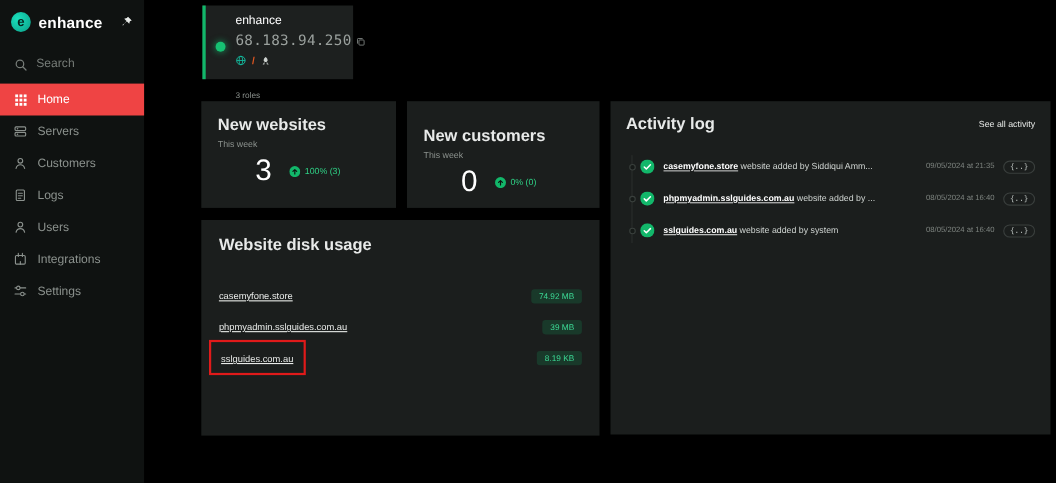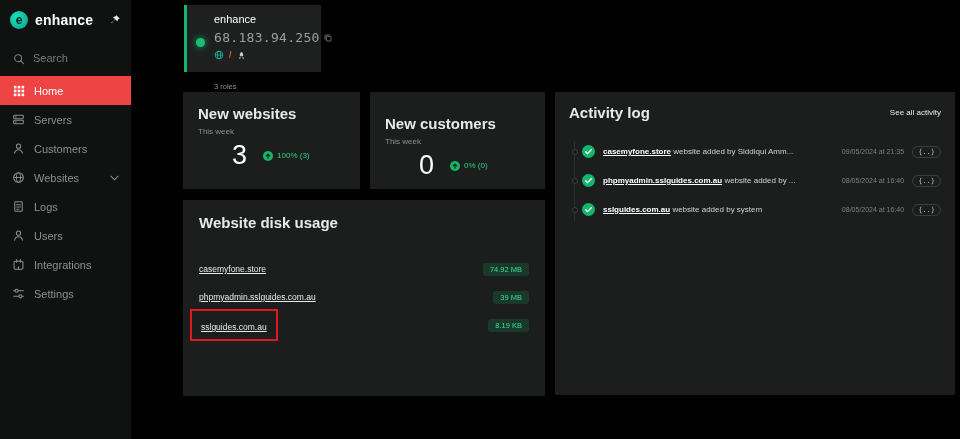--- a/index.html
+++ b/index.html
@@ -118,35 +118,20 @@
         <svg width="13" height="13" viewBox="0 0 14 14">
             <circle cx="7" cy="4.5" r="2.3" stroke="currentColor" stroke-width="1.1" fill="none"></circle>
             <path d="M2.8 12c.6-2.4 2.2-3.6 4.2-3.6s3.6 1.2 4.2 3.6" stroke="currentColor" stroke-width="1.1" fill="none" stroke-linecap="round"></path>
           </svg>
       </span>
       <span>Customers</span>
     </div>
     <div class="nav-item">
       <span class="nav-icon">
         <svg width="13" height="13" viewBox="0 0 14 14">
-            <circle cx="7" cy="7" r="5.2" stroke="currentColor" stroke-width="1.1" fill="none"></circle>
-            <ellipse cx="7" cy="7" rx="2.2" ry="5.2" stroke="currentColor" stroke-width="1" fill="none"></ellipse>
-            <path d="M1.8 7h10.4" stroke="currentColor" stroke-width="1"></path>
-          </svg>
-      </span>
-      <span>Websites</span>
-      <span class="chev">
-        <svg width="9" height="6" viewBox="0 0 10 6">
-            <path d="M1 1l4 4 4-4" stroke="currentColor" stroke-width="1.2" fill="none" stroke-linecap="round"></path>
-          </svg>
-      </span>
-    </div>
-    <div class="nav-item">
-      <span class="nav-icon">
-        <svg width="13" height="13" viewBox="0 0 14 14">
             <rect x="3" y="1.8" width="8" height="10.4" rx="1" stroke="currentColor" stroke-width="1.1" fill="none"></rect>
             <path d="M5 5h4M5 7.5h4M5 10h2.5" stroke="currentColor" stroke-width="1" stroke-linecap="round"></path>
           </svg>
       </span>
       <span>Logs</span>
     </div>
     <div class="nav-item">
       <span class="nav-icon">
         <svg width="13" height="13" viewBox="0 0 14 14">
             <circle cx="7" cy="4.5" r="2.3" stroke="currentColor" stroke-width="1.1" fill="none"></circle>

